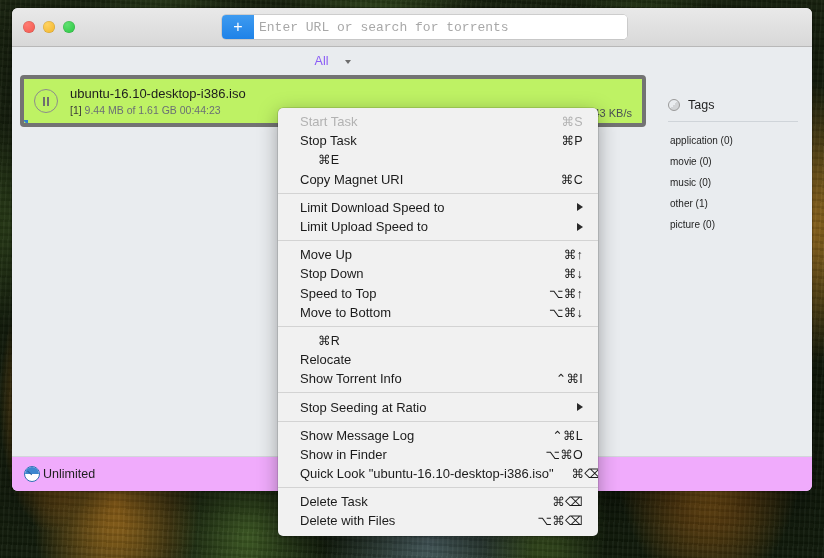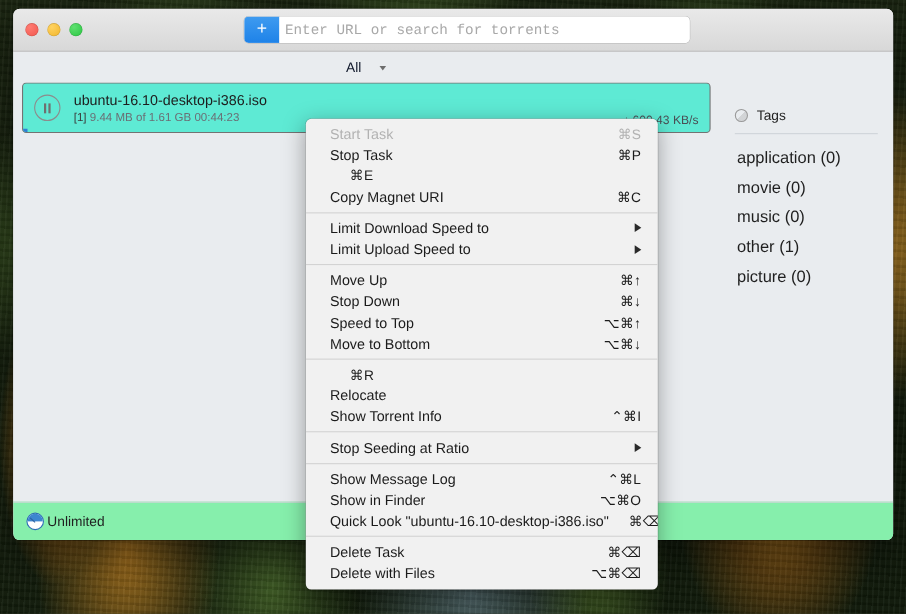--- a/index.html
+++ b/index.html
@@ -132,42 +132,42 @@
   }
 
   #filterbar {
     height: 28px;
     flex: 0 0 28px;
     display: flex;
     align-items: center;
     justify-content: center;
     gap: 17px;
     font-size: 12.5px;
-    color: #0f172a;
+    color: #8b5cf6;
     cursor: default;
   }
   .chev {
     width: 0; height: 0;
     border-left: 3.5px solid transparent;
     border-right: 3.5px solid transparent;
     border-top: 4px solid #6d6d6d;
     margin-top: 2px;
   }
 
   #task-list {
     flex: 1;
     padding: 0 8px;
     min-height: 0;
     overflow: hidden;
   }
   .task-row {
     position: relative;
     height: 44px;
-    background: #5eead4;
-    border: 1px solid #737373;
+    background: #bef264;
+    border: 4px solid #737373;
     border-radius: 4px;
     display: flex;
     align-items: center;
     padding: 0 10px;
     cursor: default;
   }
   .task-pause {
     width: 22px; height: 22px;
     border-radius: 50%;
     border: 1.2px solid #8c8c8c;
@@ -237,36 +237,36 @@
     border: 1.3px solid #9a9a9a;
     box-sizing: border-box;
     background: linear-gradient(135deg, rgba(255,255,255,0) 50%, rgba(150,150,150,.28) 50%);
   }
   .tags-sep {
     height: 1px;
     background: #cfd4d9;
     margin-bottom: 8px;
   }
   .tag-item {
-    font-size: 15px;
+    font-size: 10px;
     color: #1f1f1f;
     padding: 5px 0 5px 2px;
     cursor: default;
     white-space: nowrap;
   }
 
   
   #statusbar {
     height: 34px;
     flex: 0 0 34px;
     border-top: 1px solid #d2d6da;
     display: flex;
     align-items: center;
     padding: 0 12px;
-    background: #86efac;
+    background: #f0abfc;
   }
   .gauge-icon {
     width: 16px; height: 16px;
     border-radius: 50%;
     border: 1.6px solid #2f6fb5;
     background: #fff;
     position: relative;
     margin-right: 3px;
     box-sizing: border-box;
     overflow: hidden;

